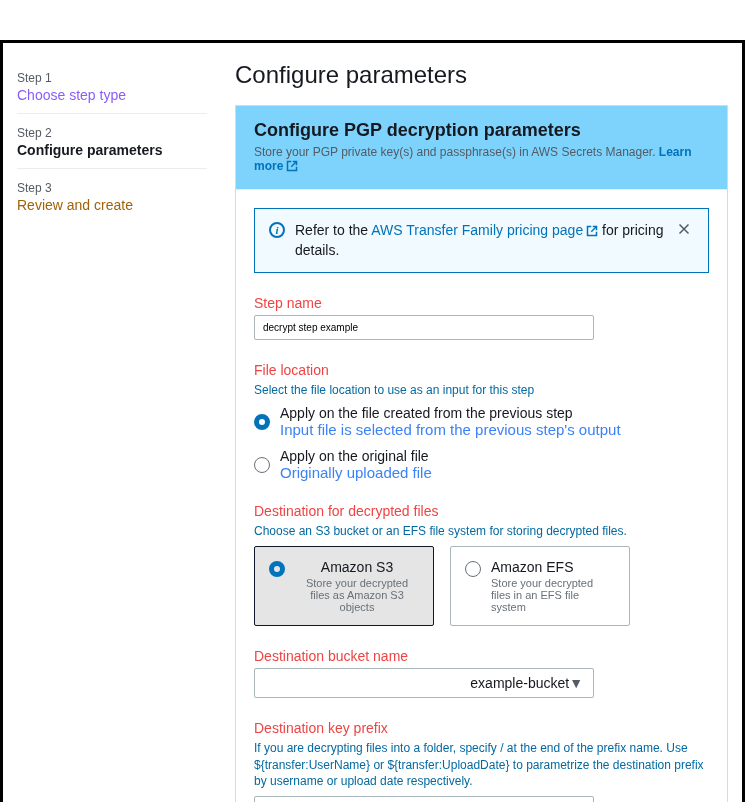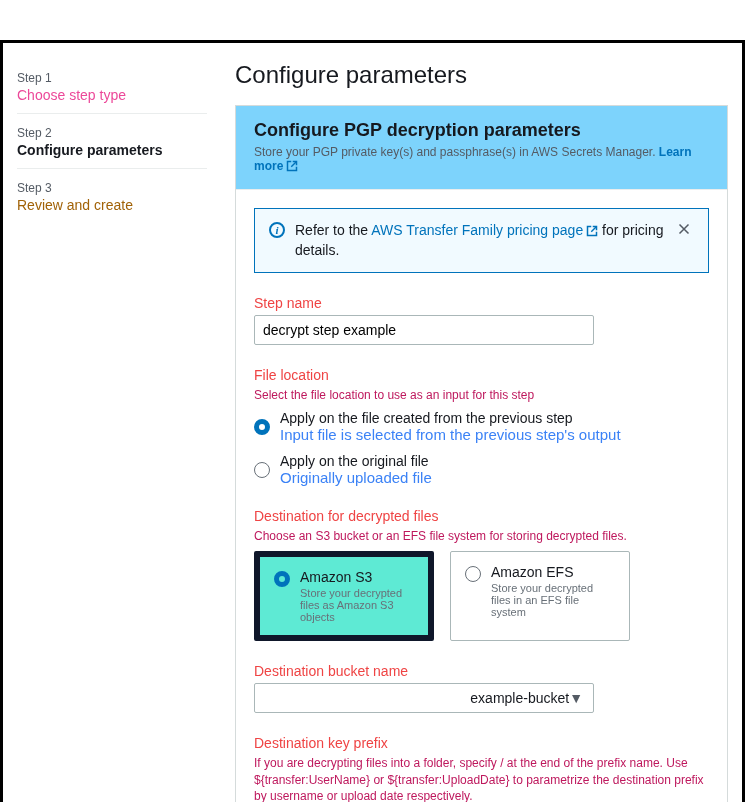--- a/index.html
+++ b/index.html
@@ -24,21 +24,21 @@
     padding-top: 4px;
   }
   .step-block {
     padding: 6px 0 10px 0;
     border-bottom: 1px solid #eaeded;
     margin-bottom: 6px;
   }
   .step-block:last-child { border-bottom: none; }
   .step-num { font-size: 12px; color: #545b64; }
   .step-title { font-size: 14px; margin-top: 2px; }
-  .step-link { color: #ec4899; cursor: pointer; }
+  .step-link { color: #8b5cf6; cursor: pointer; }
   .step-active { font-weight: 700; color: #16191f; }
   .step-muted { color: #a16207; }
 
   .main {
     flex: 1;
     padding-left: 28px;
   }
   h1 {
     font-size: 24px;
     font-weight: 400;
@@ -68,46 +68,46 @@
     margin-bottom: 22px;
     position: relative;
   }
   .info-box .msg { flex:1; font-size: 14px; color:#16191f; line-height:1.4; }
   .info-box .close { cursor:pointer; color:#545b64; font-size:16px; padding:0 4px; }
   .link { color:#0073bb; cursor:pointer; font-weight:700; }
   .link svg, .panel-head .link svg { vertical-align: -2px; }
 
   .field { margin-bottom: 22px; }
   .field-label { font-size: 14px; font-weight:400; color:#ef4444; margin-bottom:4px; }
-  .field-help { font-size: 12px; color:#be185d; margin-bottom:6px; line-height:1.4; }
+  .field-help { font-size: 12px; color:#0369a1; margin-bottom:6px; line-height:1.4; }
   input[type=text] {
     width: 340px;
     padding: 6px 8px;
     border: 1px solid #aab7b8;
     border-radius: 2px;
-    font-size: 14px;
+    font-size: 10px;
     font-family: inherit;
   }
 
   .radio-row { display:flex; align-items:center; gap:10px; margin-bottom:10px; }
   .radio-row .rtxt .rtitle { font-size:14px; }
   .radio-row .rtxt .rsub { font-size:15px; color:#3b82f6; }
   .radio-outer {
     width:16px; height:16px; border-radius:50%;
     border:1px solid #687078; display:flex; align-items:center; justify-content:center;
     margin-top:2px; flex-shrink:0; cursor:pointer;
   }
   .radio-outer.sel { border:5px solid #0073bb; }
   
   .card-row { display:flex; gap:16px; margin-top:6px; }
   .card {
     border:1px solid #aab7b8; border-radius:2px; padding:12px 14px;
     width:180px; display:flex; align-items:flex-start; gap:10px; cursor:pointer;
   }
-  .card.selected { border:6px solid #0f172a; background:#5eead4; }
+  .card.selected { border:1px solid #0f172a; background:#e5e5e5;text-align:center; }
   .card .ctitle { font-size:14px; }
   .card .csub { font-size:11px; color:#687078; margin-top:2px; }
 
   .select {
     width:340px; border:1px solid #aab7b8; border-radius:2px;
     padding:6px 10px; display:flex; align-items:center; justify-content:flex-end;
     cursor:pointer; background:#fff;
   }
   .select .caret { color:#545b64; }
 

